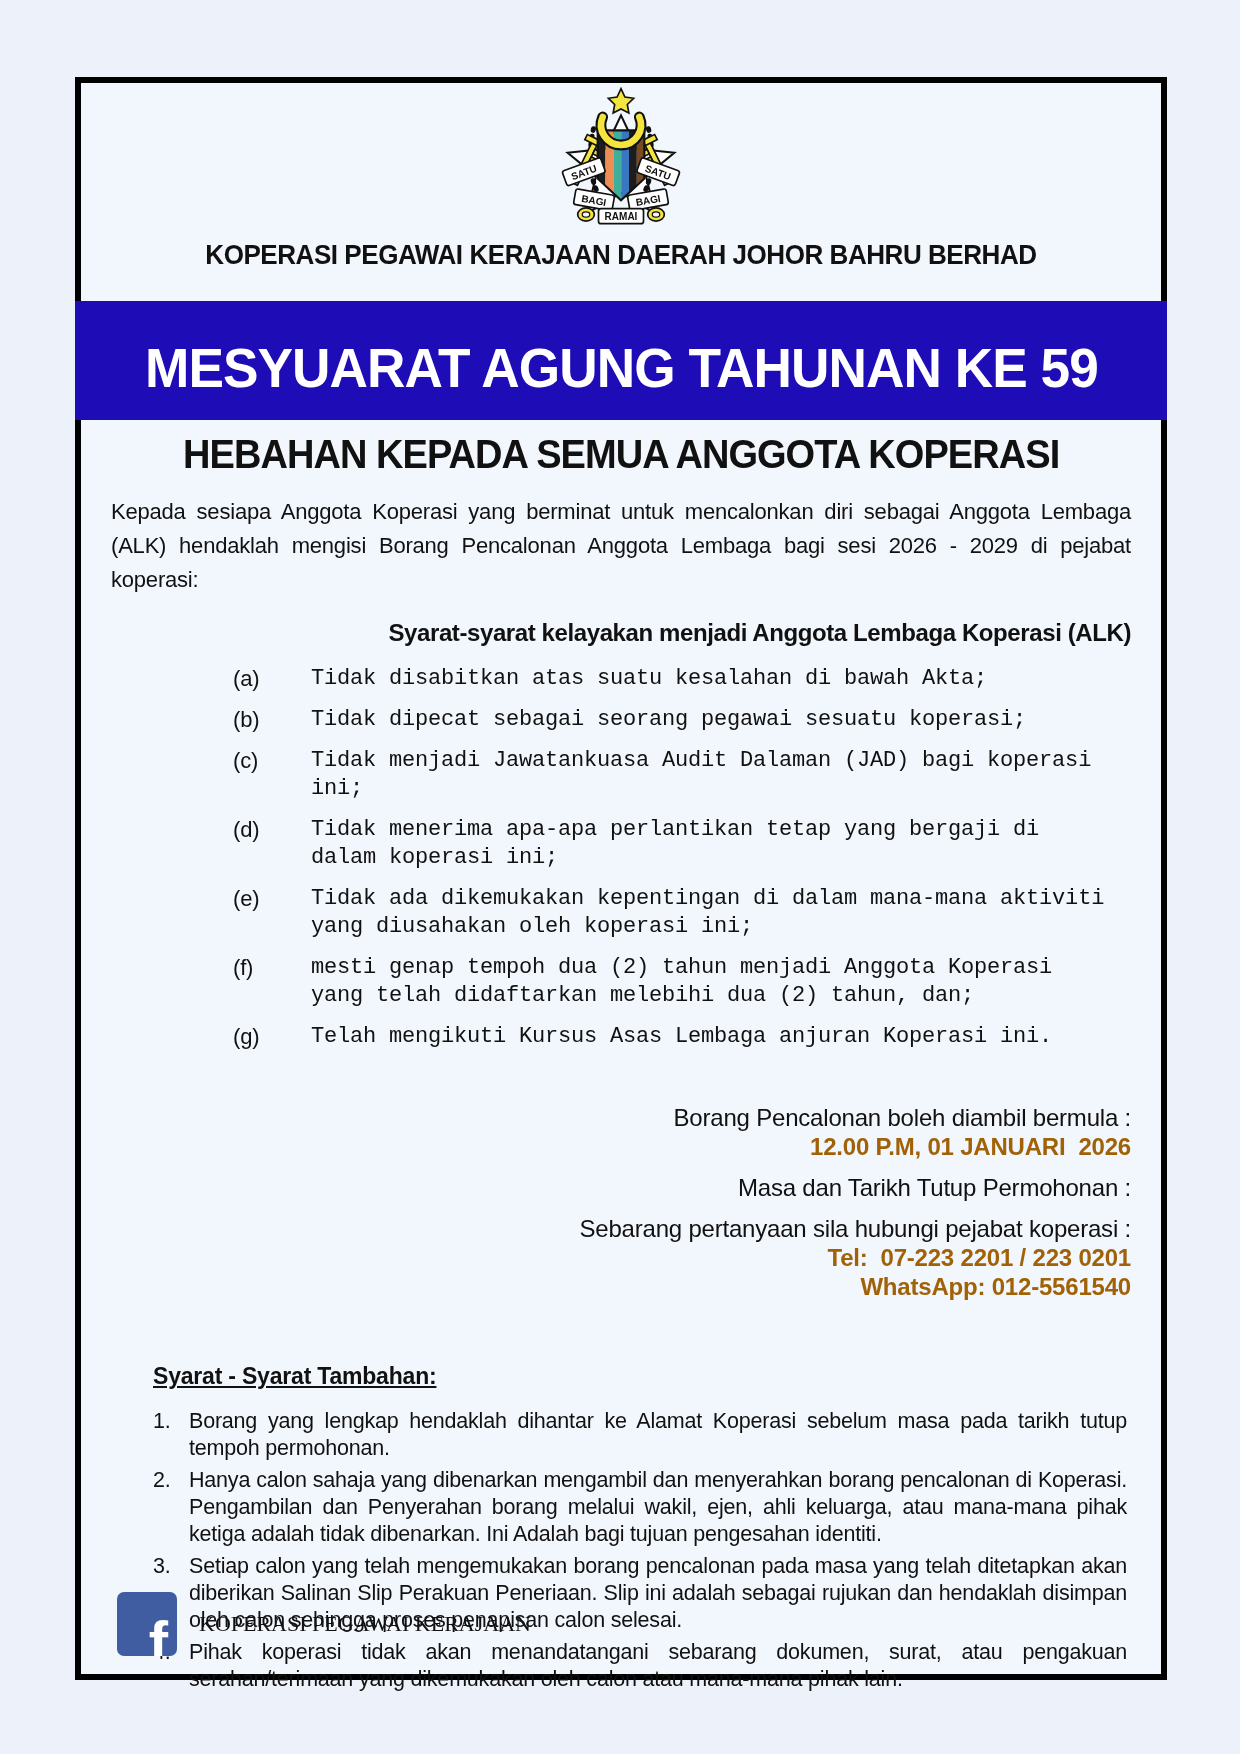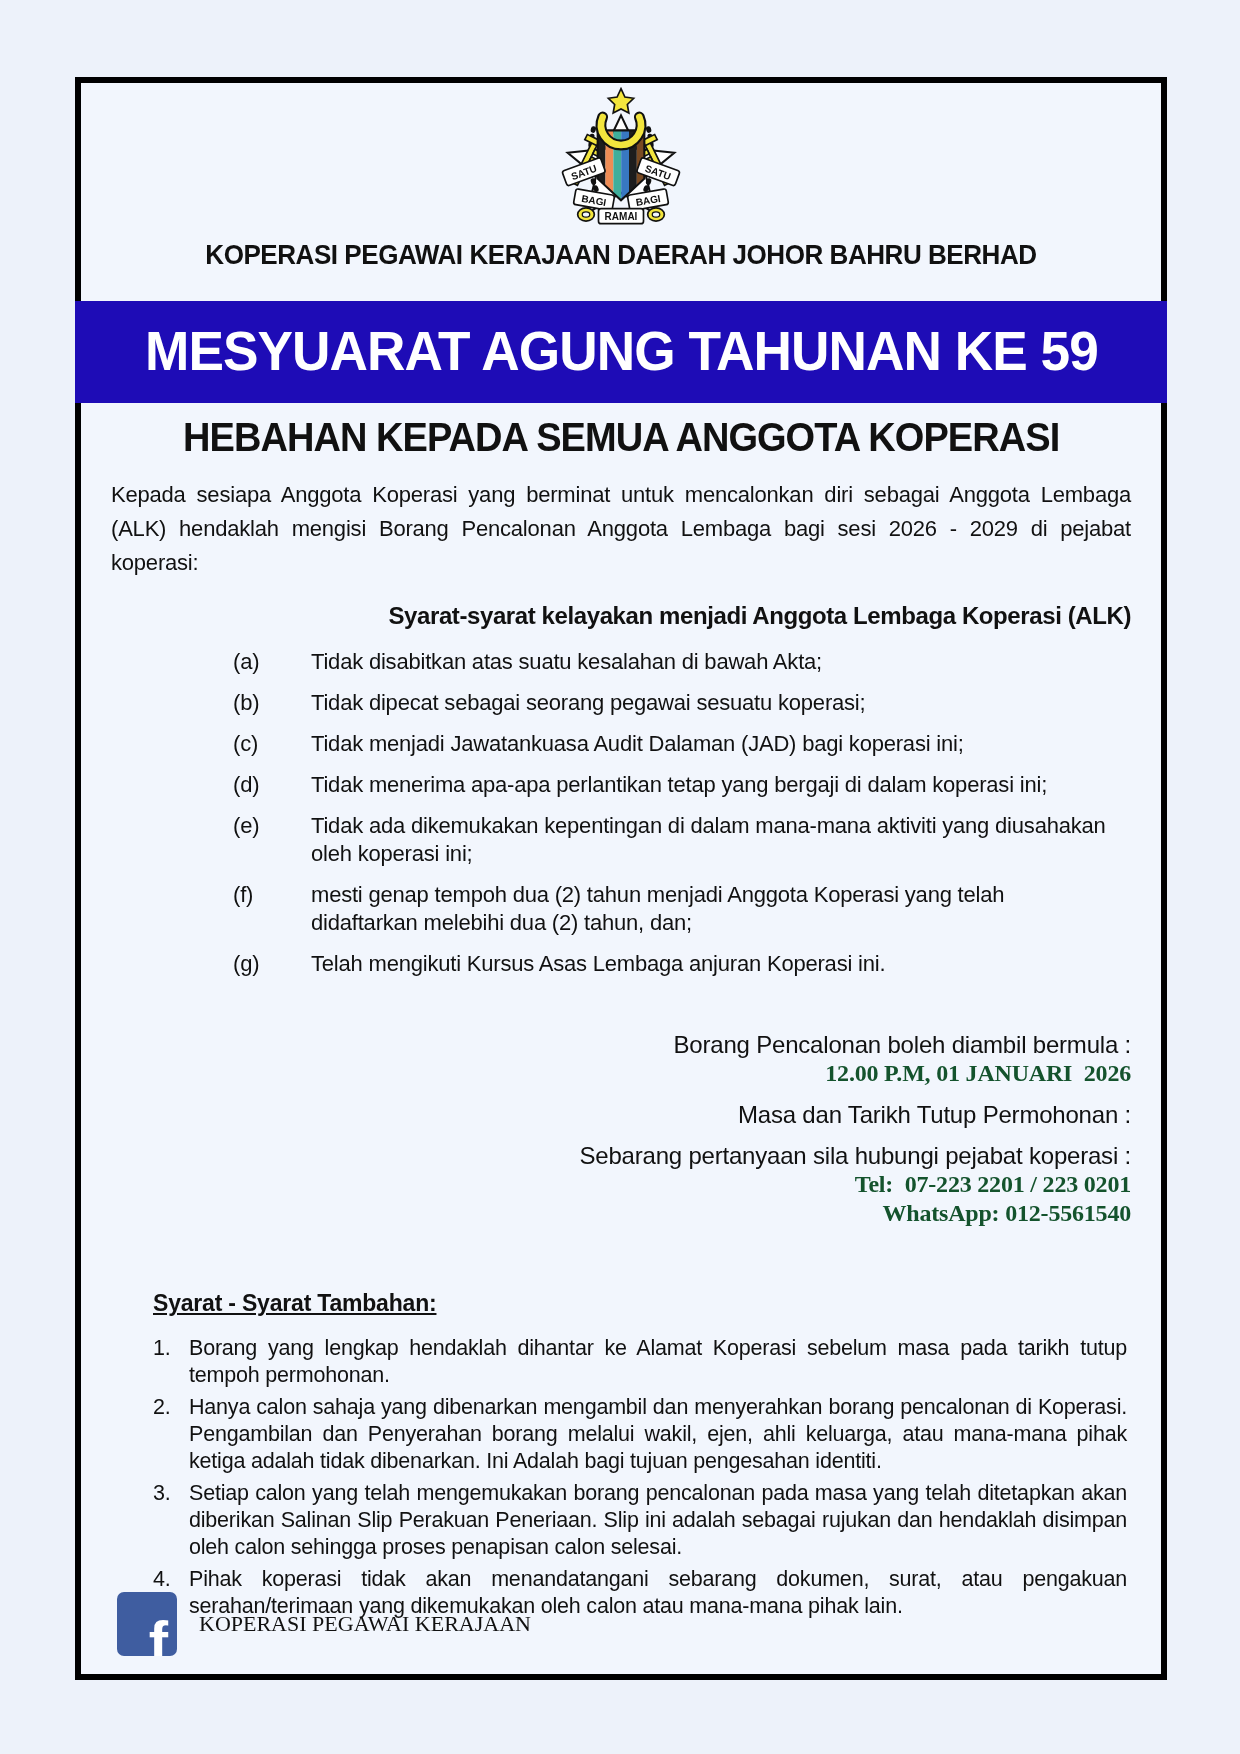--- a/index.html
+++ b/index.html
@@ -21,21 +21,21 @@
   .org-title {
     margin-top:8px; text-align:center;
     font-size:28px; font-weight:bold; letter-spacing:-0.5px;
     white-space:nowrap;
   }
   .org-title > span { display:inline-block; transform:scaleX(0.93); transform-origin:center; }
 
   .banner {
     margin:30px -36px 0 -36px;
     background:#1e0cb6; color:#fff; text-align:center;
-    padding:17px 0 20px 0;
+    padding:34px 0 20px 0;
   }
   .banner > span {
     display:inline-block; transform:scaleX(0.95); transform-origin:center;
     font-size:56px; font-weight:bold; letter-spacing:-1px; white-space:nowrap;
   }
 
   .notice-title { margin-top:12px; text-align:center; }
   .notice-title > span {
     display:inline-block; transform:scaleX(0.95); transform-origin:center;
     font-size:40px; font-weight:bold; letter-spacing:-1px; white-space:nowrap;
@@ -46,25 +46,25 @@
     text-align:justify; letter-spacing:-0.2px;
   }
 
   .req-heading {
     margin-top:22px; text-align:right;
     font-size:24px; font-weight:bold; letter-spacing:-0.4px;
   }
   .req-list { margin-top:18px; }
   .req-row { display:flex; padding-left:122px; margin-bottom:13px; font-size:22px; line-height:28px; letter-spacing:-0.2px; }
   .req-label { width:78px; flex:0 0 78px; }
-  .req-text { width:800px; }
+  .req-text { width:800px;font-family:Liberation Mono, monospace; }
 
   .sched { margin-top:52px; text-align:right; font-size:24px; line-height:29px; letter-spacing:-0.2px; }
   .s-label { white-space:pre-wrap; }
-  .s-value { white-space:pre-wrap; color:#14532d; font-weight:bold;font-family:Liberation Serif, serif; }
+  .s-value { white-space:pre-wrap; color:#a16207; font-weight:bold; }
   .s-gap { margin-top:12px; }
 
   .add-heading {
     margin-top:62px; margin-left:42px;
     font-size:23px; font-weight:bold; text-decoration:underline; letter-spacing:-0.2px;
   }
   .add-list { margin-top:18px; margin-left:42px; margin-right:4px; }
   .add-row { display:flex; margin-bottom:5px; font-size:21.5px; line-height:27px; letter-spacing:-0.2px; }
   .add-num { width:36px; flex:0 0 36px; }
   .add-text { flex:1; text-align:justify; }

